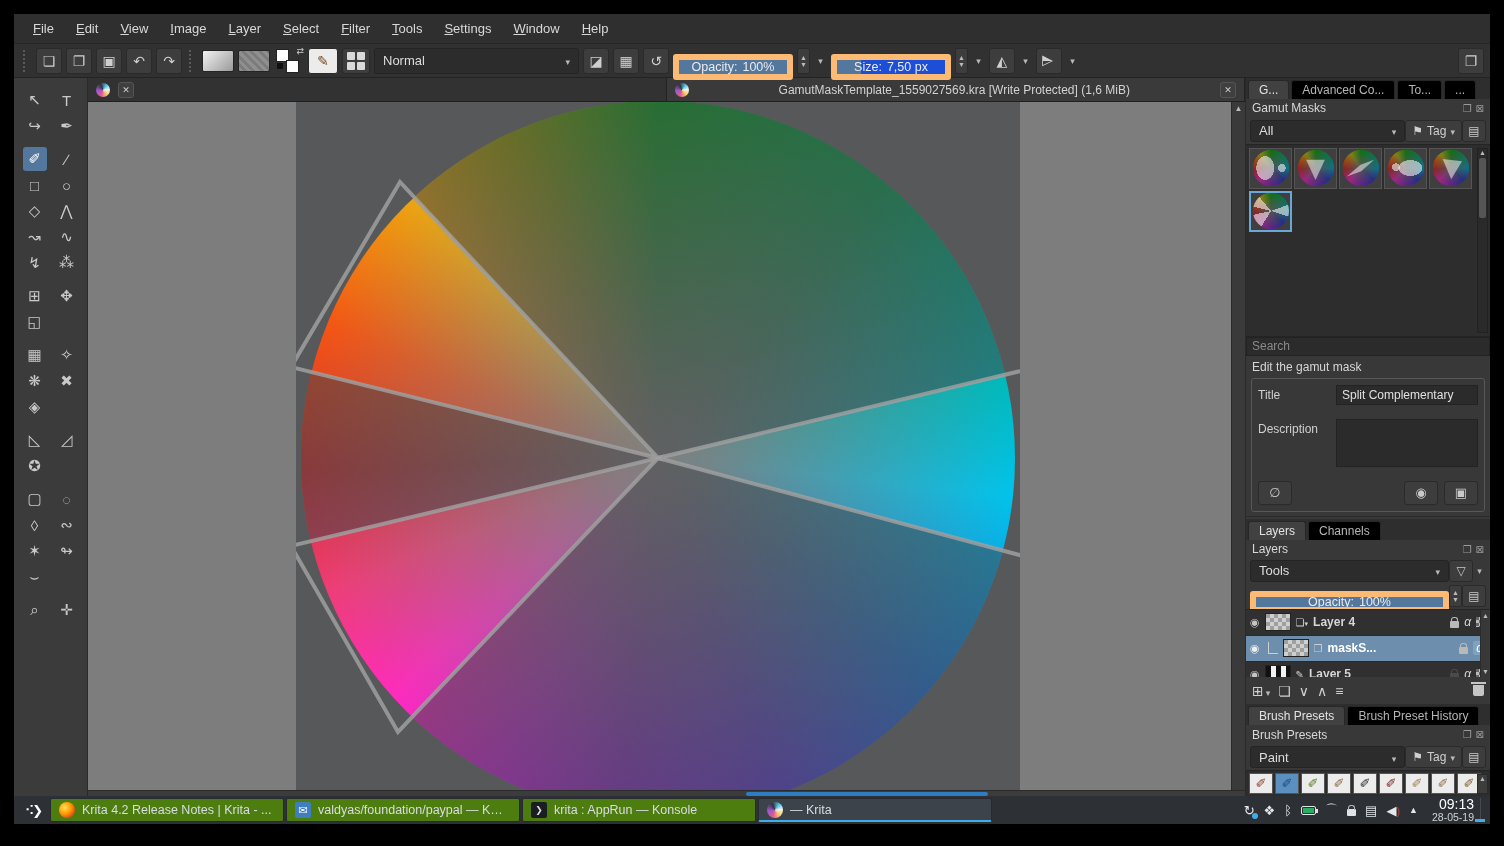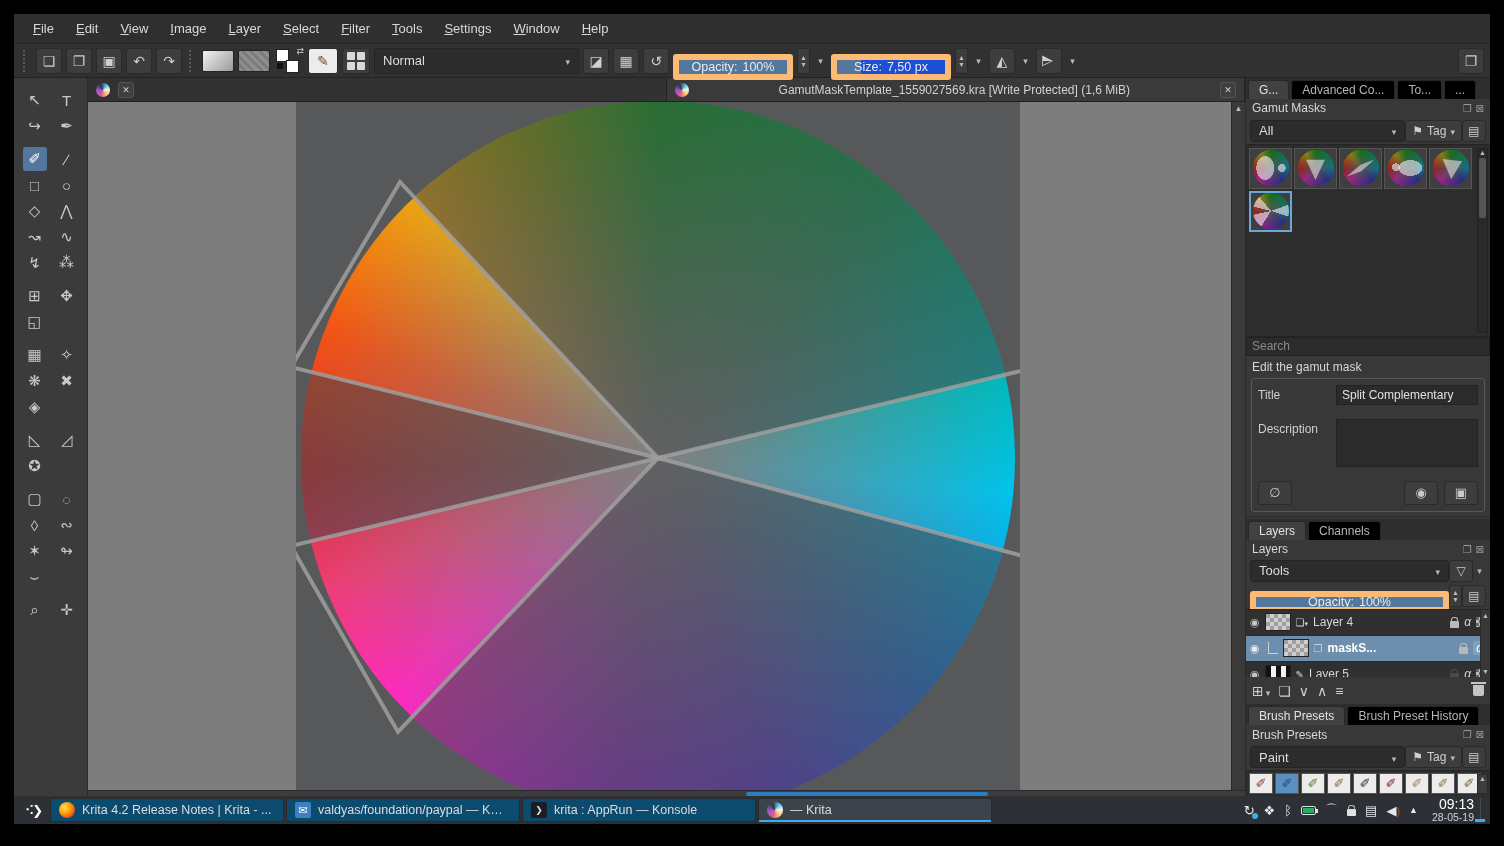--- a/index.html
+++ b/index.html
@@ -113,21 +113,21 @@
   .gb-btns .right{margin-left:auto;display:flex;gap:6px;}
   .gbtn{width:34px;height:24px;background:#3d3d3d;border:1px solid #2a2a2a;border-radius:3px;display:flex;align-items:center;justify-content:center;color:#c9c9c9;font-size:13px;}
   .layer-list{height:72px;overflow:hidden;background:#303030;border-top:1px solid #262626;position:relative;}
   .lrow{display:flex;align-items:center;height:26px;padding:0 4px;gap:5px;border-bottom:1px solid #2a2a2a;color:#d6d6d6;}
   .lrow.selected{background:#6d8fad;color:#fff;}
   .lrow .eye{font-size:11px;color:#c5c5c5;}
   .lrow.selected .eye{color:#eee;}
   .lthumb{width:26px;height:18px;border:1px solid #222;background:repeating-conic-gradient(#cfcfcf 0 25%,#9f9f9f 0 50%) 0 0/8px 8px;flex:none;}
   .lthumb.stripes{background:repeating-linear-gradient(90deg,#111 0 5px,#f2f2f2 5px 10px);}
   .lrow .badge{font-size:10px;color:#cfcfcf;}
-  .lrow .name{flex:1;font-size:12px;white-space:nowrap;overflow:hidden;}
+  .lrow .name{flex:1;font-size:12px;white-space:nowrap;overflow:hidden;font-weight:bold;}
   .lrow .name.bold{font-weight:bold;}
   .lrow .alpha{font-style:italic;font-size:12px;}
   .lrow .achip{background:#7ea2c0;border-radius:2px;padding:0 3px;}
   .css-lock{position:relative;width:9px;height:7px;background:#b9b9b9;border-radius:1px;display:inline-block;margin-top:4px;}
   .css-lock::before{content:"";position:absolute;left:1px;top:-4px;width:5px;height:4px;border:1.5px solid #b9b9b9;border-bottom:none;border-radius:3px 3px 0 0;}
   .css-lock.dark{background:#4a4a4a;}  .css-lock.dark::before{border-color:#4a4a4a;}
   .lchecker{width:10px;height:10px;background:repeating-conic-gradient(#bbb 0 25%,#666 0 50%) 0 0/6px 6px;display:inline-block;}
   .indentL{width:10px;height:12px;border-left:1px solid #cfcfcf;border-bottom:1px solid #cfcfcf;margin-left:3px;}
   .lscroll{position:absolute;right:0;top:0;bottom:0;width:10px;background:#383838;border-left:1px solid #2a2a2a;display:flex;flex-direction:column;justify-content:space-between;align-items:center;font-size:7px;color:#bbb;padding:2px 0;}
   .layer-btns{display:flex;align-items:center;gap:8px;padding:3px 6px;height:28px;}
@@ -137,21 +137,21 @@
   .css-trash{position:relative;width:11px;height:11px;background:#c5c5c5;border-radius:0 0 2px 2px;display:inline-block;}
   .css-trash::before{content:"";position:absolute;left:-2px;top:-3px;width:15px;height:2px;background:#c5c5c5;}
   .brush-grid{display:flex;gap:2px;padding:2px 3px;background:#2d2d2d;border-top:1px solid #242424;height:26px;position:relative;}
   .bcell{width:24px;height:21px;background:#ececec;border:1px solid #555;display:flex;align-items:center;justify-content:center;font-size:13px;}
   .bcell.selected{background:#5b8fc0;}
   .bscroll{position:absolute;right:2px;top:3px;width:11px;height:20px;background:#3d3d3d;border:1px solid #2a2a2a;font-size:7px;color:#bbb;display:flex;align-items:flex-start;justify-content:center;}
   .sep{height:1px;background:#2a2a2a;margin:2px 0;}
   
   .taskbar{position:absolute;left:14px;top:796px;width:1476px;height:28px;background:#2d3136;display:flex;align-items:center;padding:0 4px;gap:2px;color:#d9dde1;}
   .launcher{width:30px;height:24px;display:flex;align-items:center;justify-content:center;color:#fff;font-size:13px;letter-spacing:-2px;}
-  .task{display:flex;align-items:center;gap:7px;width:234px;height:24px;padding:0 8px;background:#0c4a6e;border:1px solid #272b30;border-radius:2px;font-size:12.5px;min-width:0;}
+  .task{display:flex;align-items:center;gap:7px;width:234px;height:24px;padding:0 8px;background:#4d7c0f;border:1px solid #272b30;border-radius:2px;font-size:12.5px;min-width:0;}
   .task.active{background:#3c434b;border-bottom:2px solid #3daee9;}
   .task .label{white-space:nowrap;overflow:hidden;text-overflow:ellipsis;}
   .ticon{width:16px;height:16px;flex:none;border-radius:50%;}
   .ticon.firefox{background:radial-gradient(circle at 35% 35%,#ffd54a 8%,#ff9500 45%,#e0521d 72%,#b5307a 100%);}
   .ticon.kmail{border-radius:2px;background:#3f7fbf;color:#fff;font-size:11px;display:flex;align-items:center;justify-content:center;}
   .ticon.konsole{border-radius:2px;background:#1a1e22;color:#ddd;font-size:9px;display:flex;align-items:center;justify-content:center;}
   .tray{margin-left:auto;display:flex;align-items:center;gap:9px;padding:0 6px;font-size:13px;color:#e4e8ec;}
   .tray .badge-dot{position:relative;}
   .tray .badge-dot::after{content:"";position:absolute;right:-3px;bottom:-1px;width:6px;height:6px;border-radius:50%;background:#3daee9;}
   .css-batt{position:relative;width:15px;height:9px;border:1px solid #dfe3e7;border-radius:2px;display:inline-block;}

